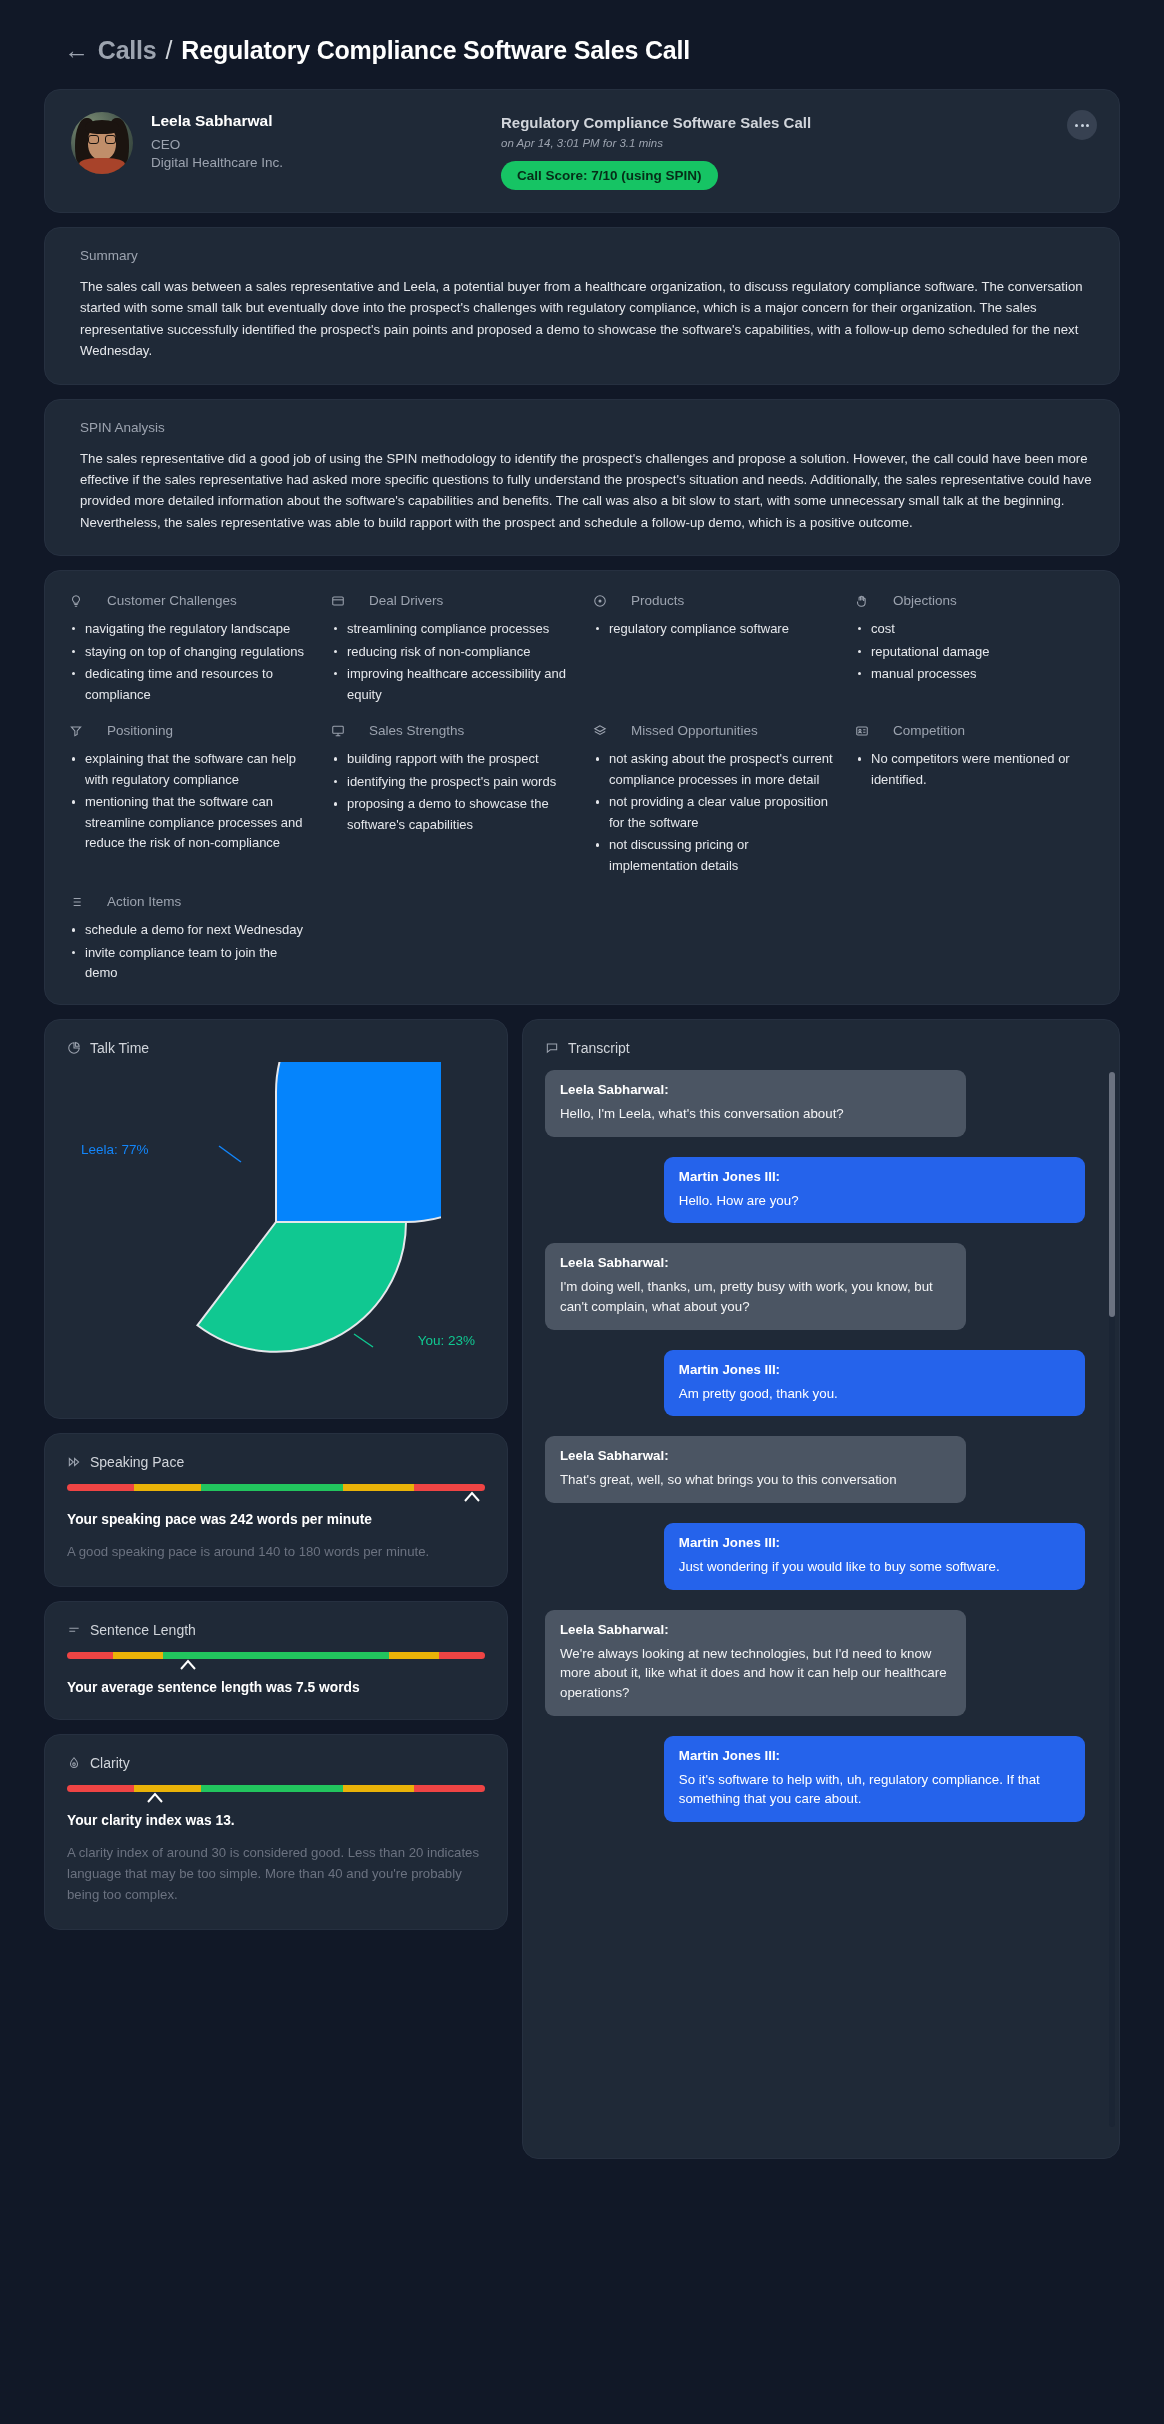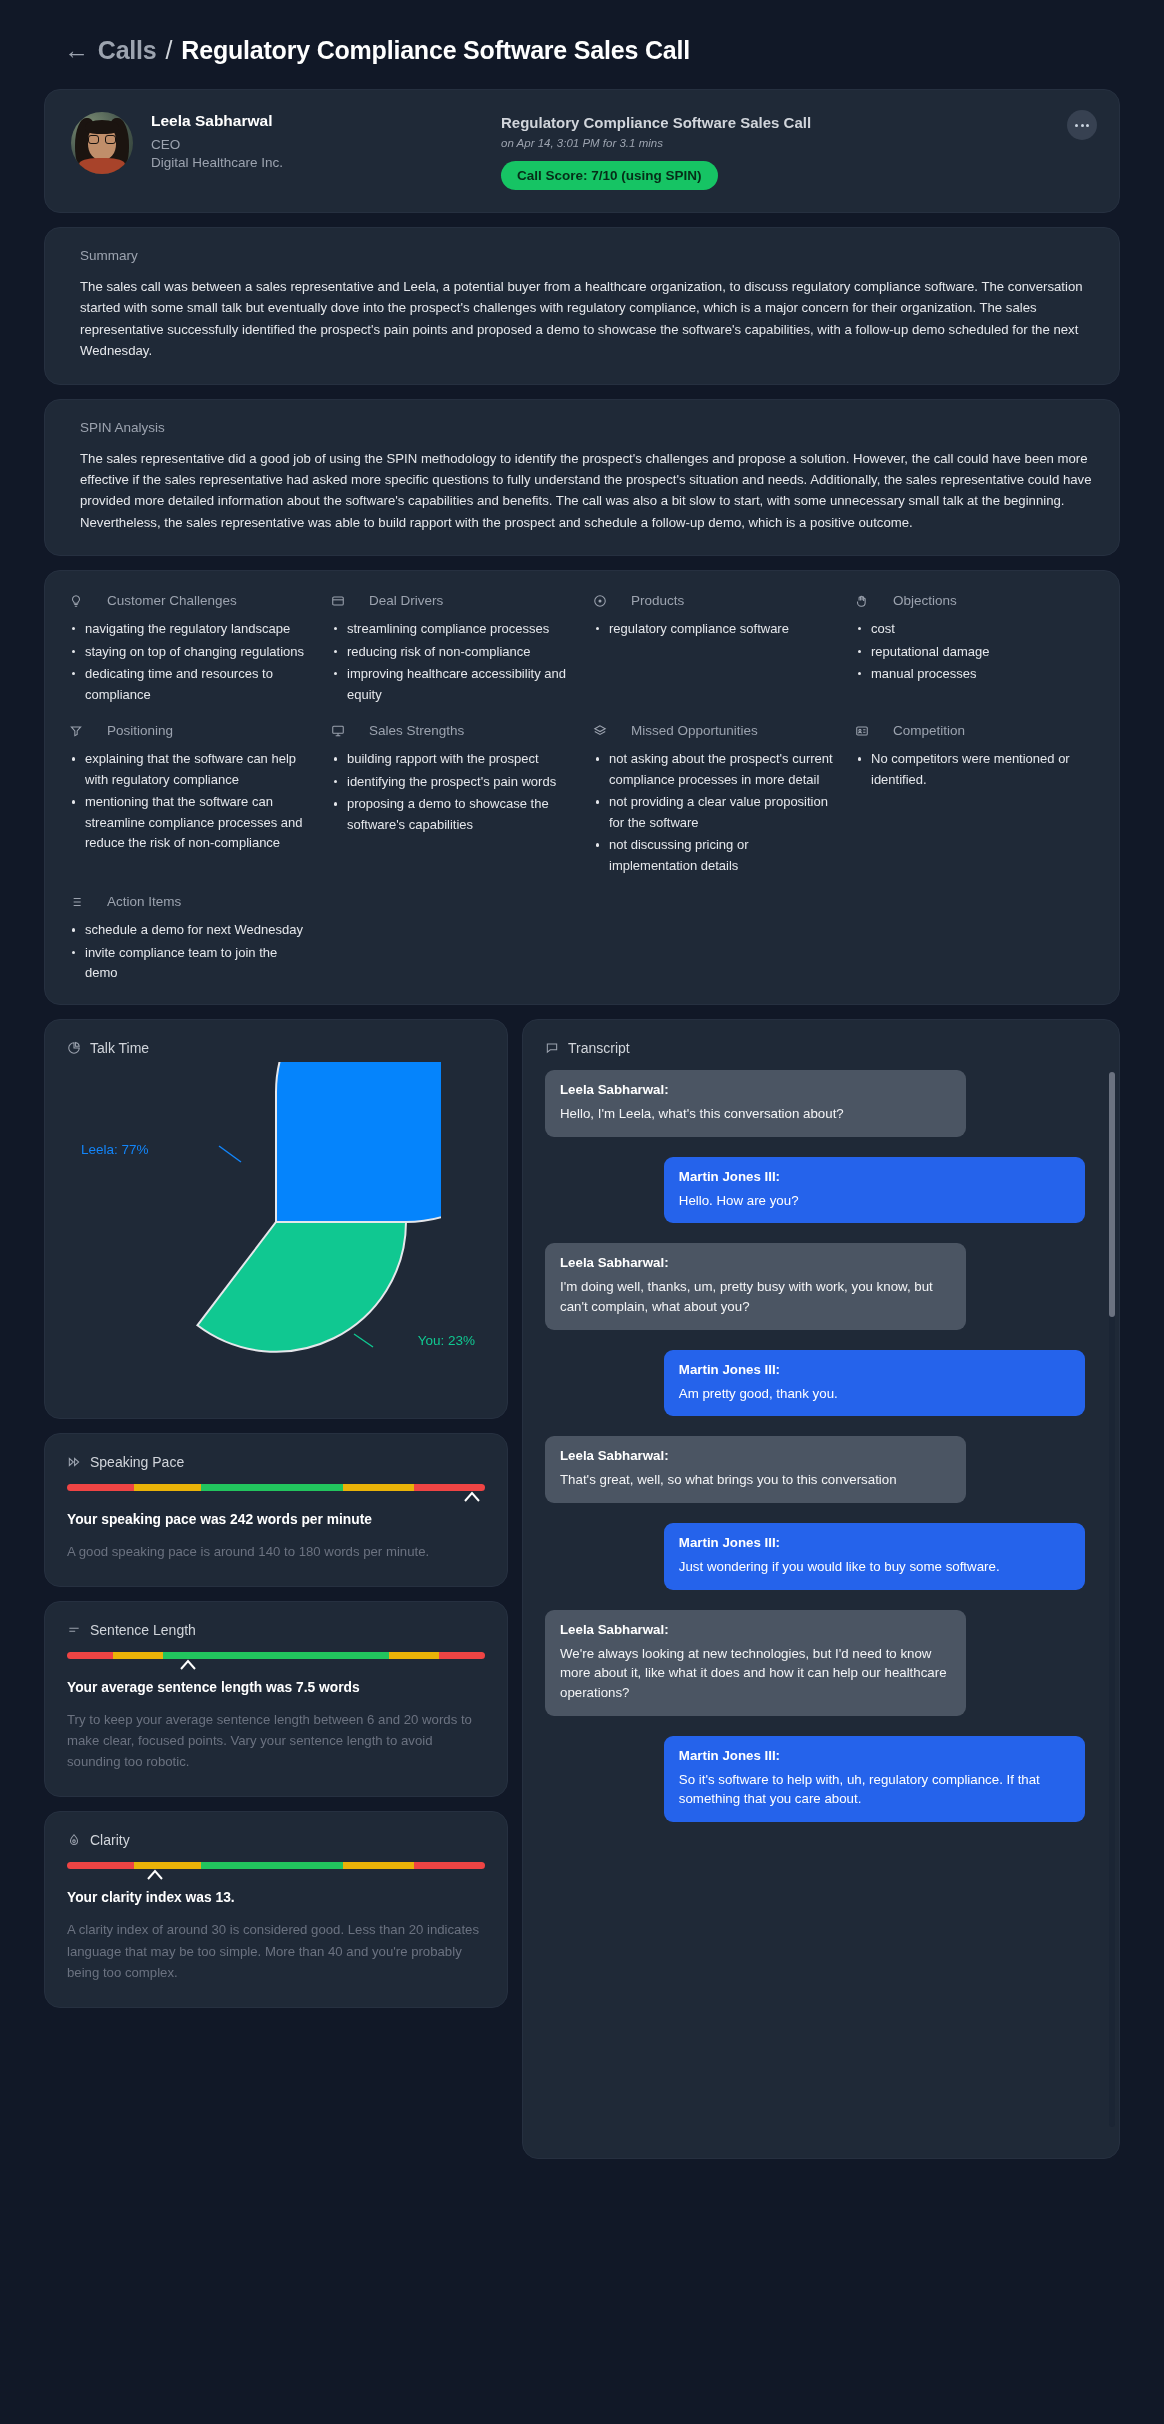--- a/index.html
+++ b/index.html
@@ -402,21 +402,20 @@
               <i style="width:12%;background:#eab308"></i>
             <i style="width:11%;background:#ef4444"></i>
           </div>
           <div class="marker" style="left:29%">
             <svg width="16" height="11" viewBox="0 0 16 11">
                 <path d="M1 10 L8 2 L15 10" fill="none" stroke="#ffffff" stroke-width="2"></path>
               </svg>
           </div>
         </div>
         <div class="metric-main">Your average sentence length was 7.5 words</div>
-        <div class="metric-note">Try to keep your average sentence length between 6 and 20 words to make clear, focused points. Vary your sentence length to avoid sounding too robotic.</div>
       </div>
 
       <div class="card metric-card">
         <div class="mini-head">
           <svg class="icn" viewBox="0 0 24 24" fill="none" stroke="currentColor" stroke-width="1.8">
             <path d="M12 3s6 6.5 6 10.5A6 6 0 0 1 6 13.5C6 9.5 12 3 12 3z"></path>
               <circle cx="12" cy="14" r="2.2"></circle>
           </svg>
           <span class="t">Clarity</span>
         </div>

